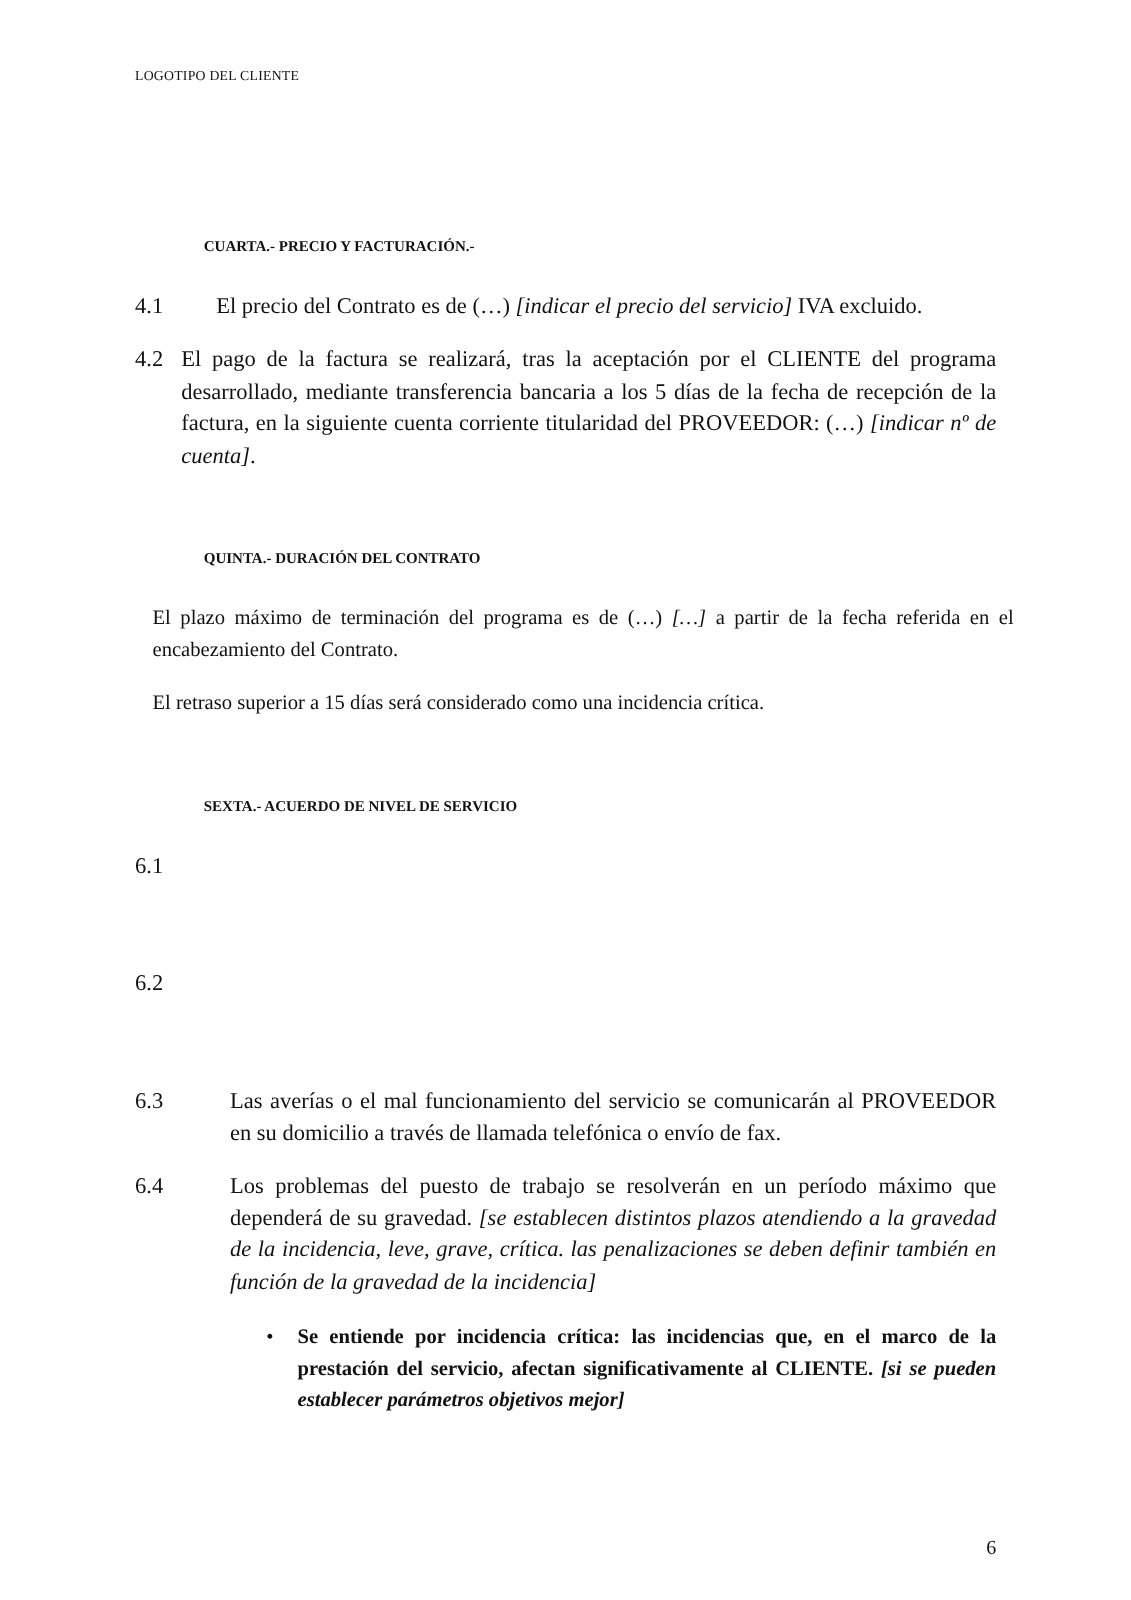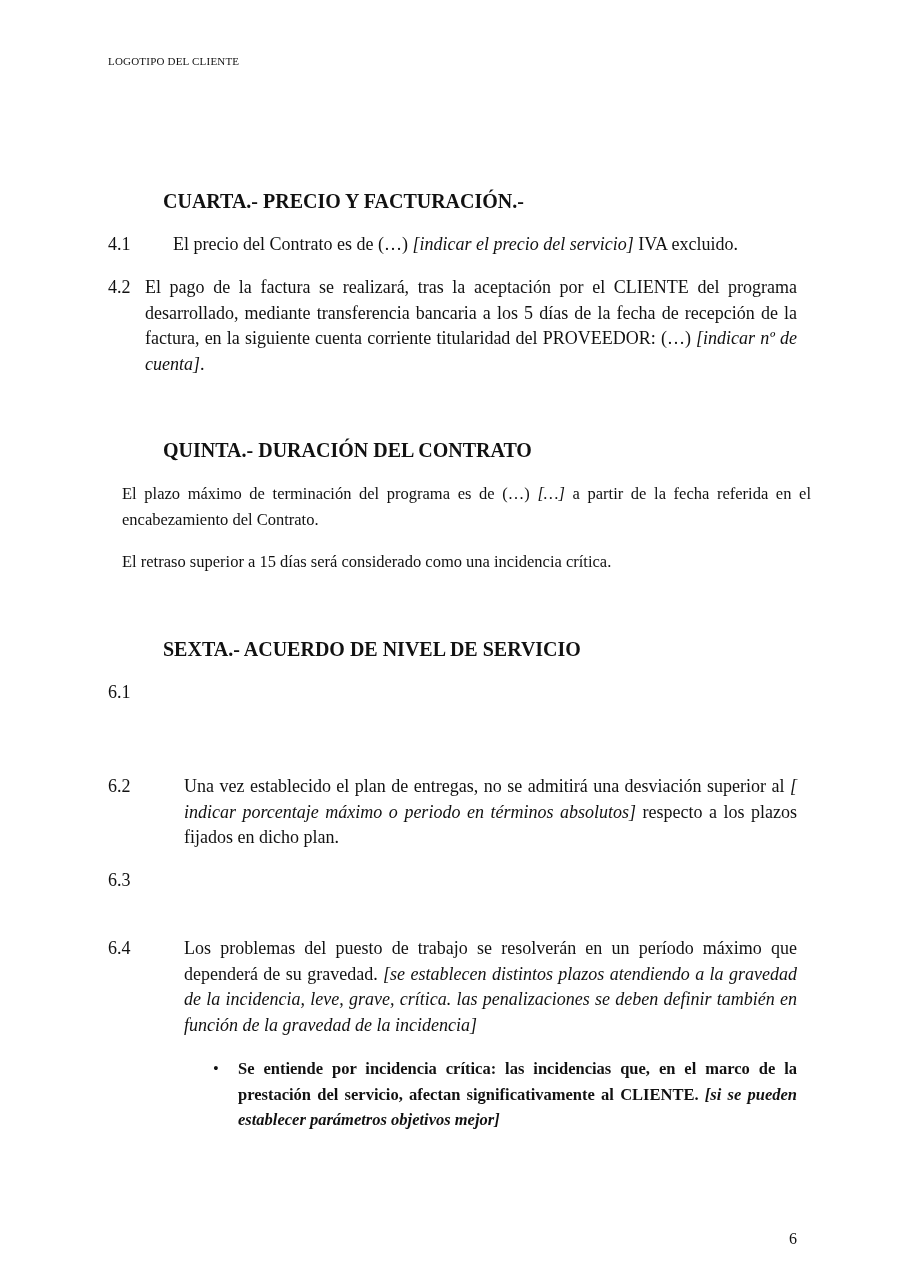--- a/index.html
+++ b/index.html
@@ -1,20 +1,20 @@
 <!DOCTYPE html>
 <html><head>
 <meta charset="utf-8">
 <style>
   html, body { margin: 0; padding: 0; background: #ffffff; }
   body { width: 905px; height: 1280px; position: relative; overflow: hidden;
          font-family: "Liberation Serif", "DejaVu Serif", serif; color: #111; }
   .header { position: absolute; left: 108px; top: 55px; font-size: 11px; letter-spacing: 0.2px; }
   .page { position: absolute; left: 108px; width: 689px; top: 0; }
-  .heading { position: absolute; left: 55px; font-weight: bold; font-size: 20px; }
+  .heading { position: absolute; left: 55px; font-weight: bold; font-size: 12px; }
   .para { position: absolute; left: 14px; width: 689px; font-size: 16.5px; line-height: 25.5px; text-align: justify; }
   .numbered { position: absolute; left: 0; width: 689px; font-size: 18px; line-height: 25.5px; }
   .numbered .num { position: absolute; left: 0; top: 0; }
   .numbered .body { text-align: justify; }
   em, .it { font-style: italic; }
   .bullet-wrap { position: absolute; left: 105px; width: 584px; font-size: 16.5px; line-height: 25.5px; }
   .bullet-wrap .dot { position: absolute; left: 0; top: 0; }
   .bullet-wrap .body { margin-left: 25px; text-align: justify; font-weight: bold; }
   .pagenum { position: absolute; right: 108px; top: 1230px; font-size: 16px; }
 </style>
@@ -44,25 +44,25 @@
   <div class="para" style="top:549px"><span>El retraso superior a 15 días será considerado como una incidencia crítica.</span></div>
 
   <div class="heading" style="top:638px">SEXTA.- ACUERDO DE NIVEL DE SERVICIO</div>
 
   <div class="numbered" style="top:680px">
     <span class="num">6.1</span>
   </div>
 
   <div class="numbered" style="top:774px">
     <span class="num">6.2</span>
-    <div class="body" style="margin-left:76px"><span>Una vez establecido el plan de entregas, no se admitirá una desviación superior al </span><em>[ indicar porcentaje máximo o periodo en términos absolutos]</em><span> respecto a los plazos fijados en dicho plan.</span></div>
   </div>
 
   <div class="numbered" style="top:868px">
     <span class="num">6.3</span>
+    <div class="body" style="margin-left:76px"><span>Las averías o el mal funcionamiento del servicio se comunicarán al PROVEEDOR en su domicilio a través de llamada telefónica o envío de fax.</span></div>
   </div>
 
   <div class="numbered" style="top:936px">
     <span class="num">6.4</span>
     <div class="body" style="margin-left:76px"><span>Los problemas del puesto de trabajo se resolverán en un período máximo que dependerá de su gravedad. </span><em>[se establecen distintos plazos atendiendo a la gravedad de la incidencia, leve, grave, crítica. las penalizaciones se deben definir también en función de la gravedad de la incidencia]</em></div>
   </div>
 
   <div class="bullet-wrap" style="top:1056px">
     <span class="dot">•</span>
     <div class="body"><span>Se entiende por incidencia crítica: las incidencias que, en el marco de la prestación del servicio, afectan significativamente al CLIENTE. </span><em>[si se pueden establecer parámetros objetivos mejor]</em></div>

